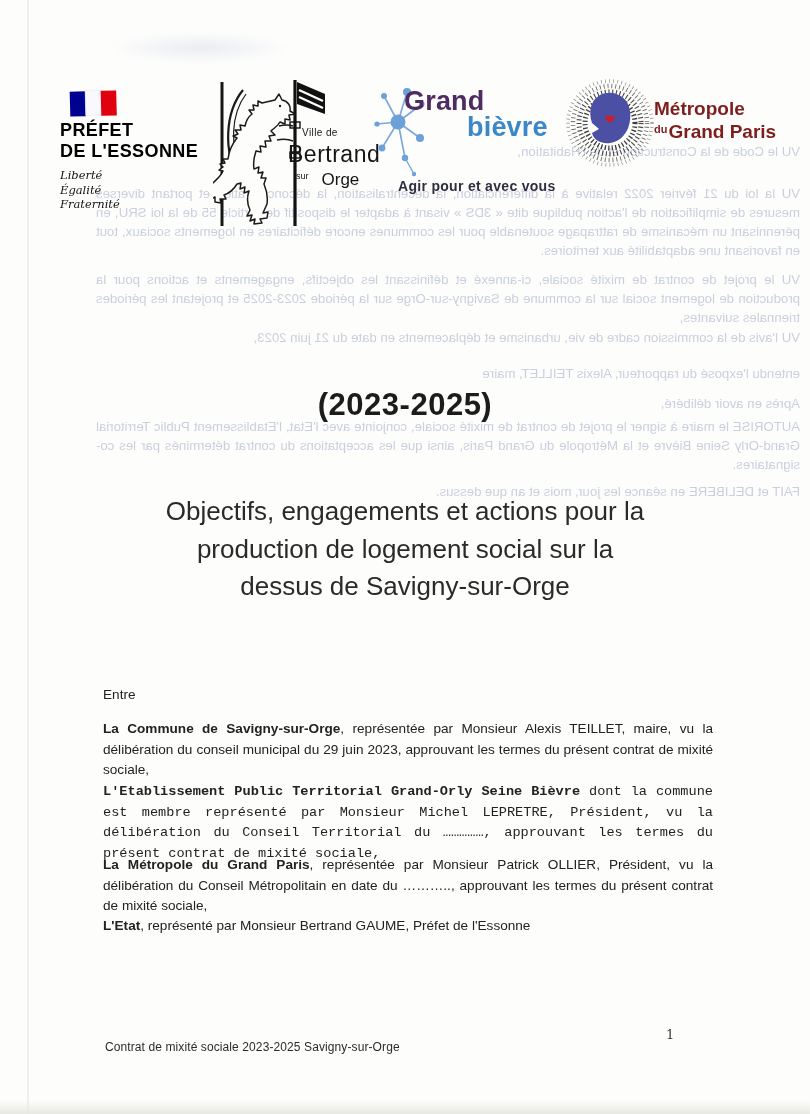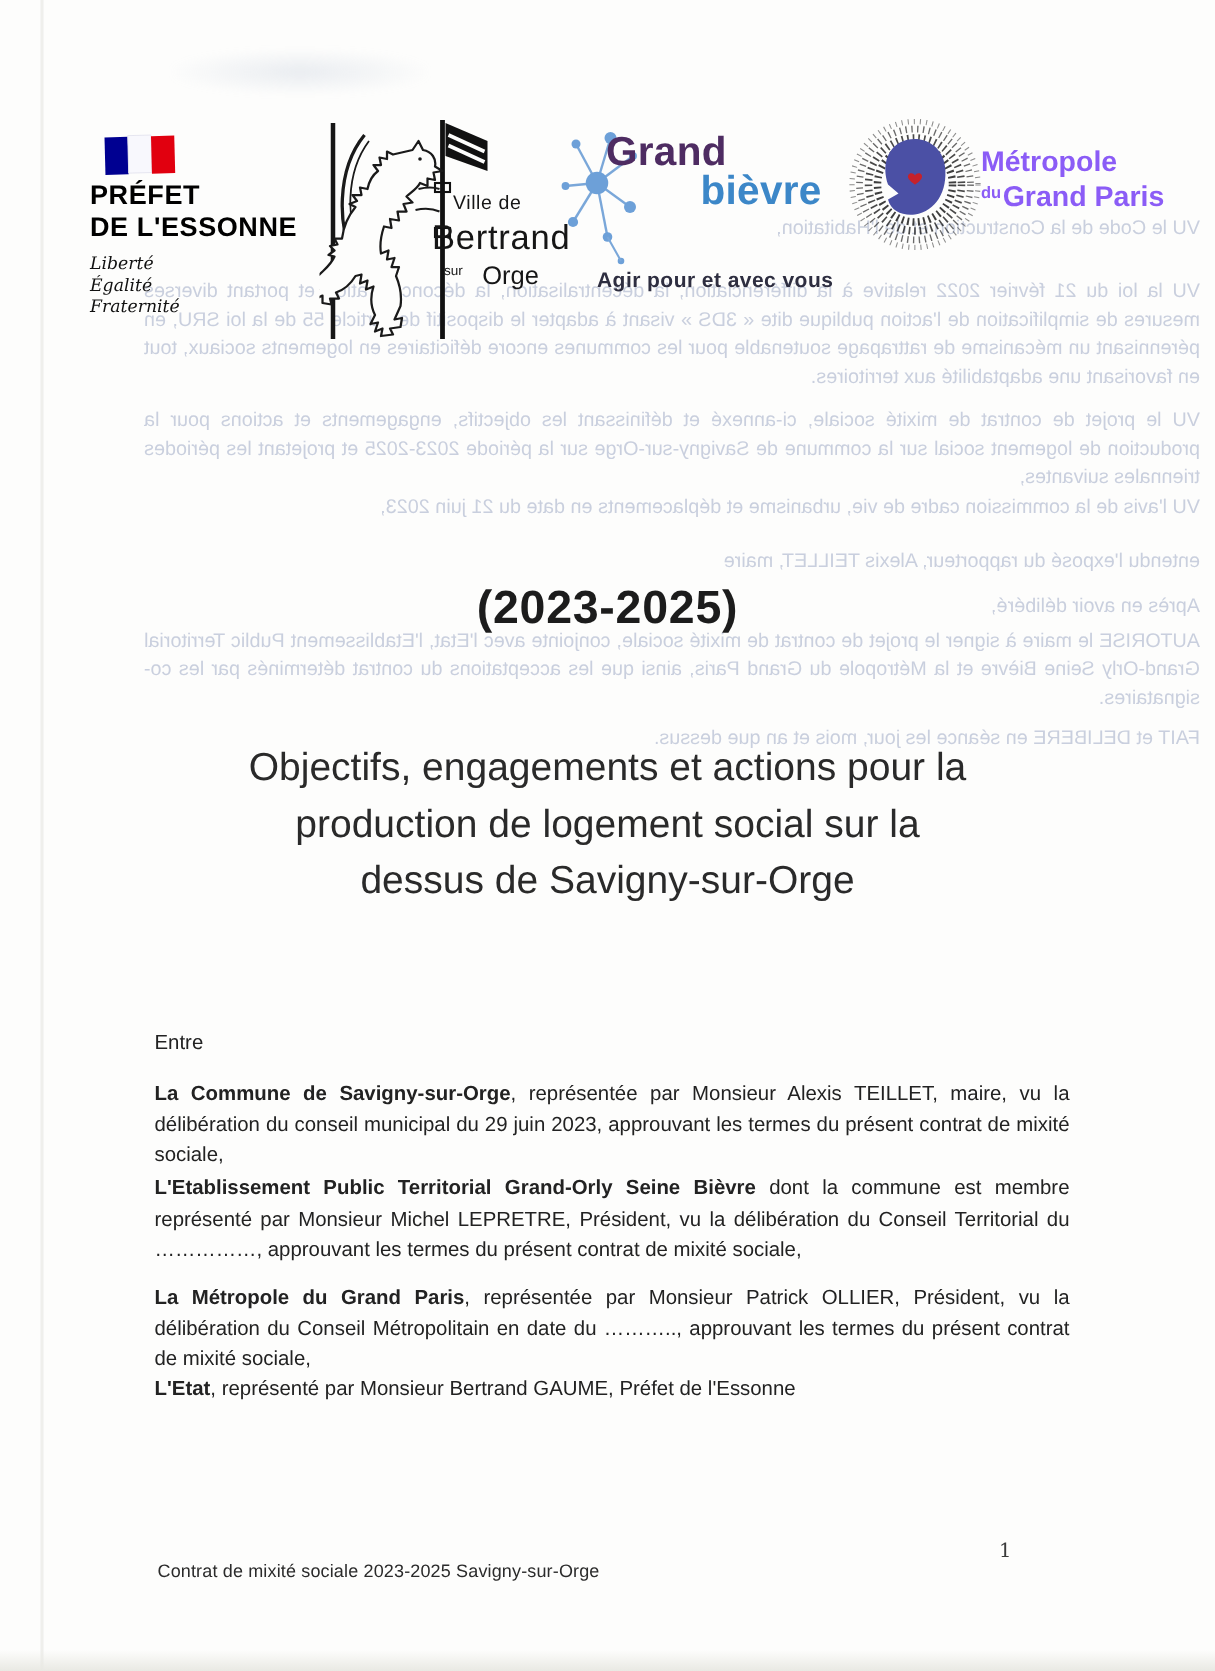--- a/index.html
+++ b/index.html
@@ -22,52 +22,52 @@
 
   
   #prefet{position:absolute;left:60px;top:88px;width:170px;}
   #prefet .flag{display:block;margin-left:8px;}
   #prefet .t1,#prefet .t2{font-weight:bold;font-size:18px;letter-spacing:.4px;line-height:21px;color:#000;}
   #prefet .motto{margin-top:6px;font-family:"DejaVu Serif",serif;font-style:italic;
     font-size:11.5px;line-height:14.5px;color:#111;}
 
   #savigny-art{position:absolute;left:213px;top:74px;}
   #savigny-text{position:absolute;left:288px;top:127px;width:110px;color:#161616;}
-  #savigny-text .v{font-size:13px;letter-spacing:.4px;margin-left:14px;}
+  #savigny-text .v{font-size:10px;letter-spacing:.4px;margin-left:14px;}
   #savigny-text .s{font-size:23px;letter-spacing:.5px;line-height:26px;margin-top:3px;}
   #savigny-text .o{font-size:17px;line-height:18px;margin-left:8px;}
   #savigny-text .o sup{font-size:9px;vertical-align:6px;margin-right:13px;}
 
   #gosb-icon{position:absolute;left:374px;top:84px;}
   #gosb-text{position:absolute;left:404px;top:88px;font-weight:bold;font-size:27px;line-height:26px;letter-spacing:.2px;}
   #gosb-text .purple{color:#4e2c62;}
   #gosb-text .blue{color:#3c87c8;}
   #gosb-text .l3{padding-left:63px;}
   #gosb-tagline{position:absolute;left:398px;top:178px;font-weight:bold;font-size:14px;color:#2e2e40;letter-spacing:.3px;}
 
   #mgp-icon{position:absolute;left:566px;top:79px;}
-  #mgp-text{position:absolute;left:654px;top:99px;font-weight:bold;color:#8b5cf6;font-size:19px;line-height:20px;}
+  #mgp-text{position:absolute;left:654px;top:99px;font-weight:bold;color:#7f1d1d;font-size:19px;line-height:20px;}
   #mgp-text .du{font-size:11px;vertical-align:5px;margin-right:1px;}
 
   
   .title-line{position:absolute;left:95px;width:620px;text-align:center;
     font-weight:bold;font-size:31px;letter-spacing:.5px;color:#1c1c1c;}
   #title1{top:336px;}
   #title2{top:387px;}
   .subtitle{position:absolute;left:75px;width:660px;text-align:center;
     font-size:26px;line-height:37.5px;color:#2a2a2a;}
   #subtitle{top:493px;}
 
   
   .body-text{position:absolute;left:103px;width:610px;font-size:13.6px;line-height:20.5px;
     color:#222;text-align:justify;margin-top:37px;}
   .body-text strong{font-weight:bold;}
   #entre{top:648px;}
   #par1{top:682px;}
-  #par2{top:745px;}
+  #par2{top:745px;font-family:Liberation Mono, monospace;}
   #par3{top:818px;}
   #par4{top:879px;}
 
   
   #footer-text{position:absolute;left:105px;top:1040px;font-size:12px;color:#2b2b2b;letter-spacing:.1px;}
   #page-number{position:absolute;left:666px;top:1027px;font-family:"DejaVu Serif",serif;font-size:13px;color:#3a3a3a;}
 
   svg{display:block;}
 </style>
 </head>

